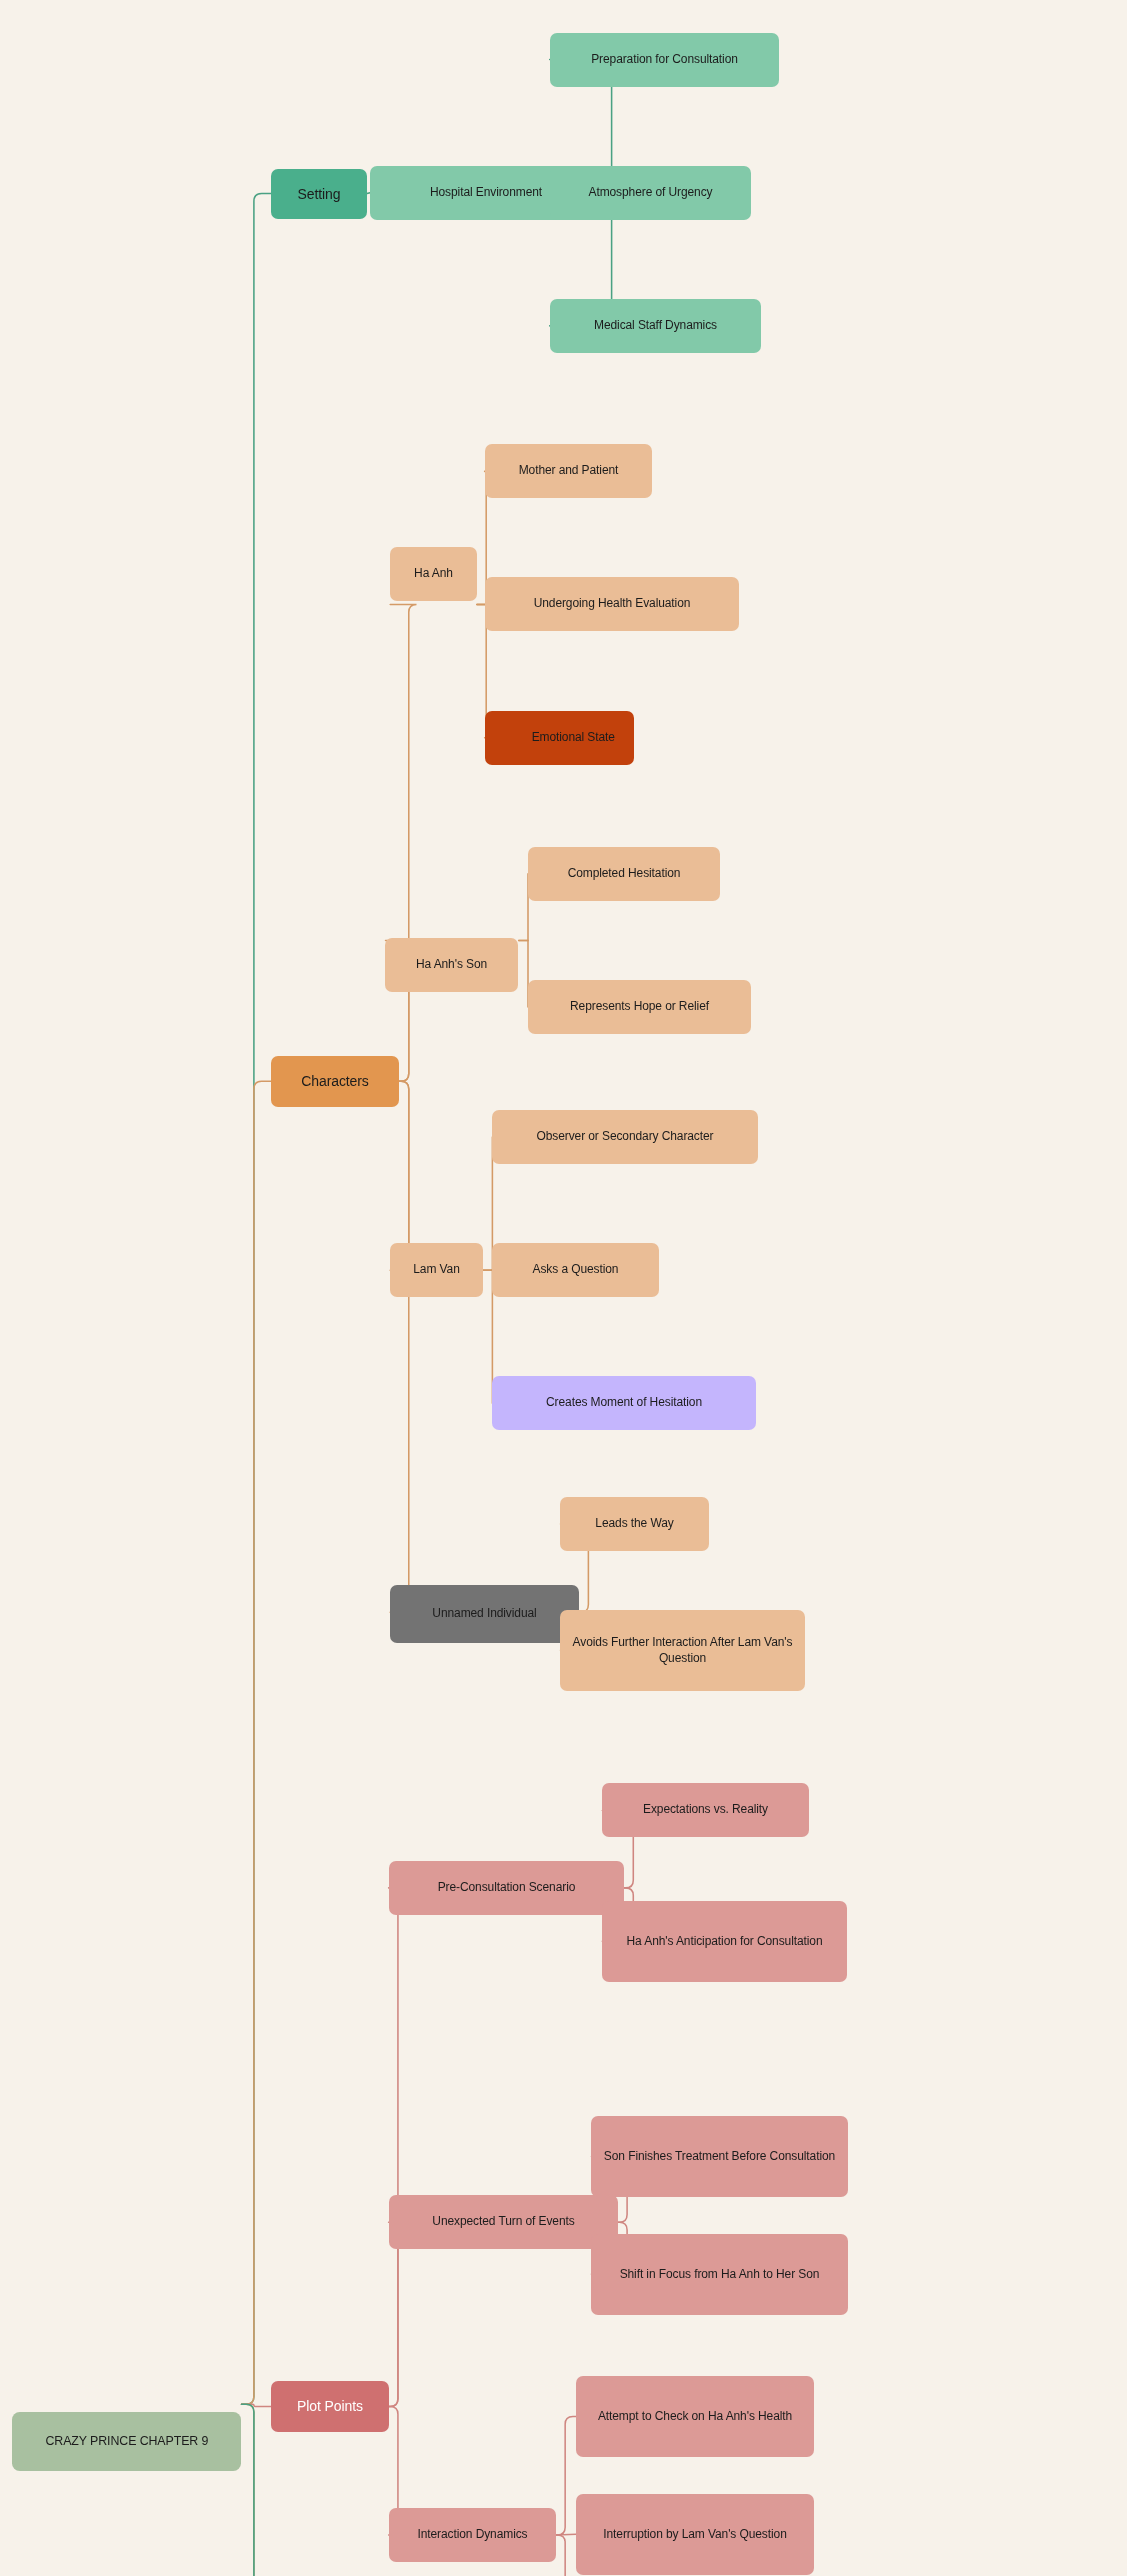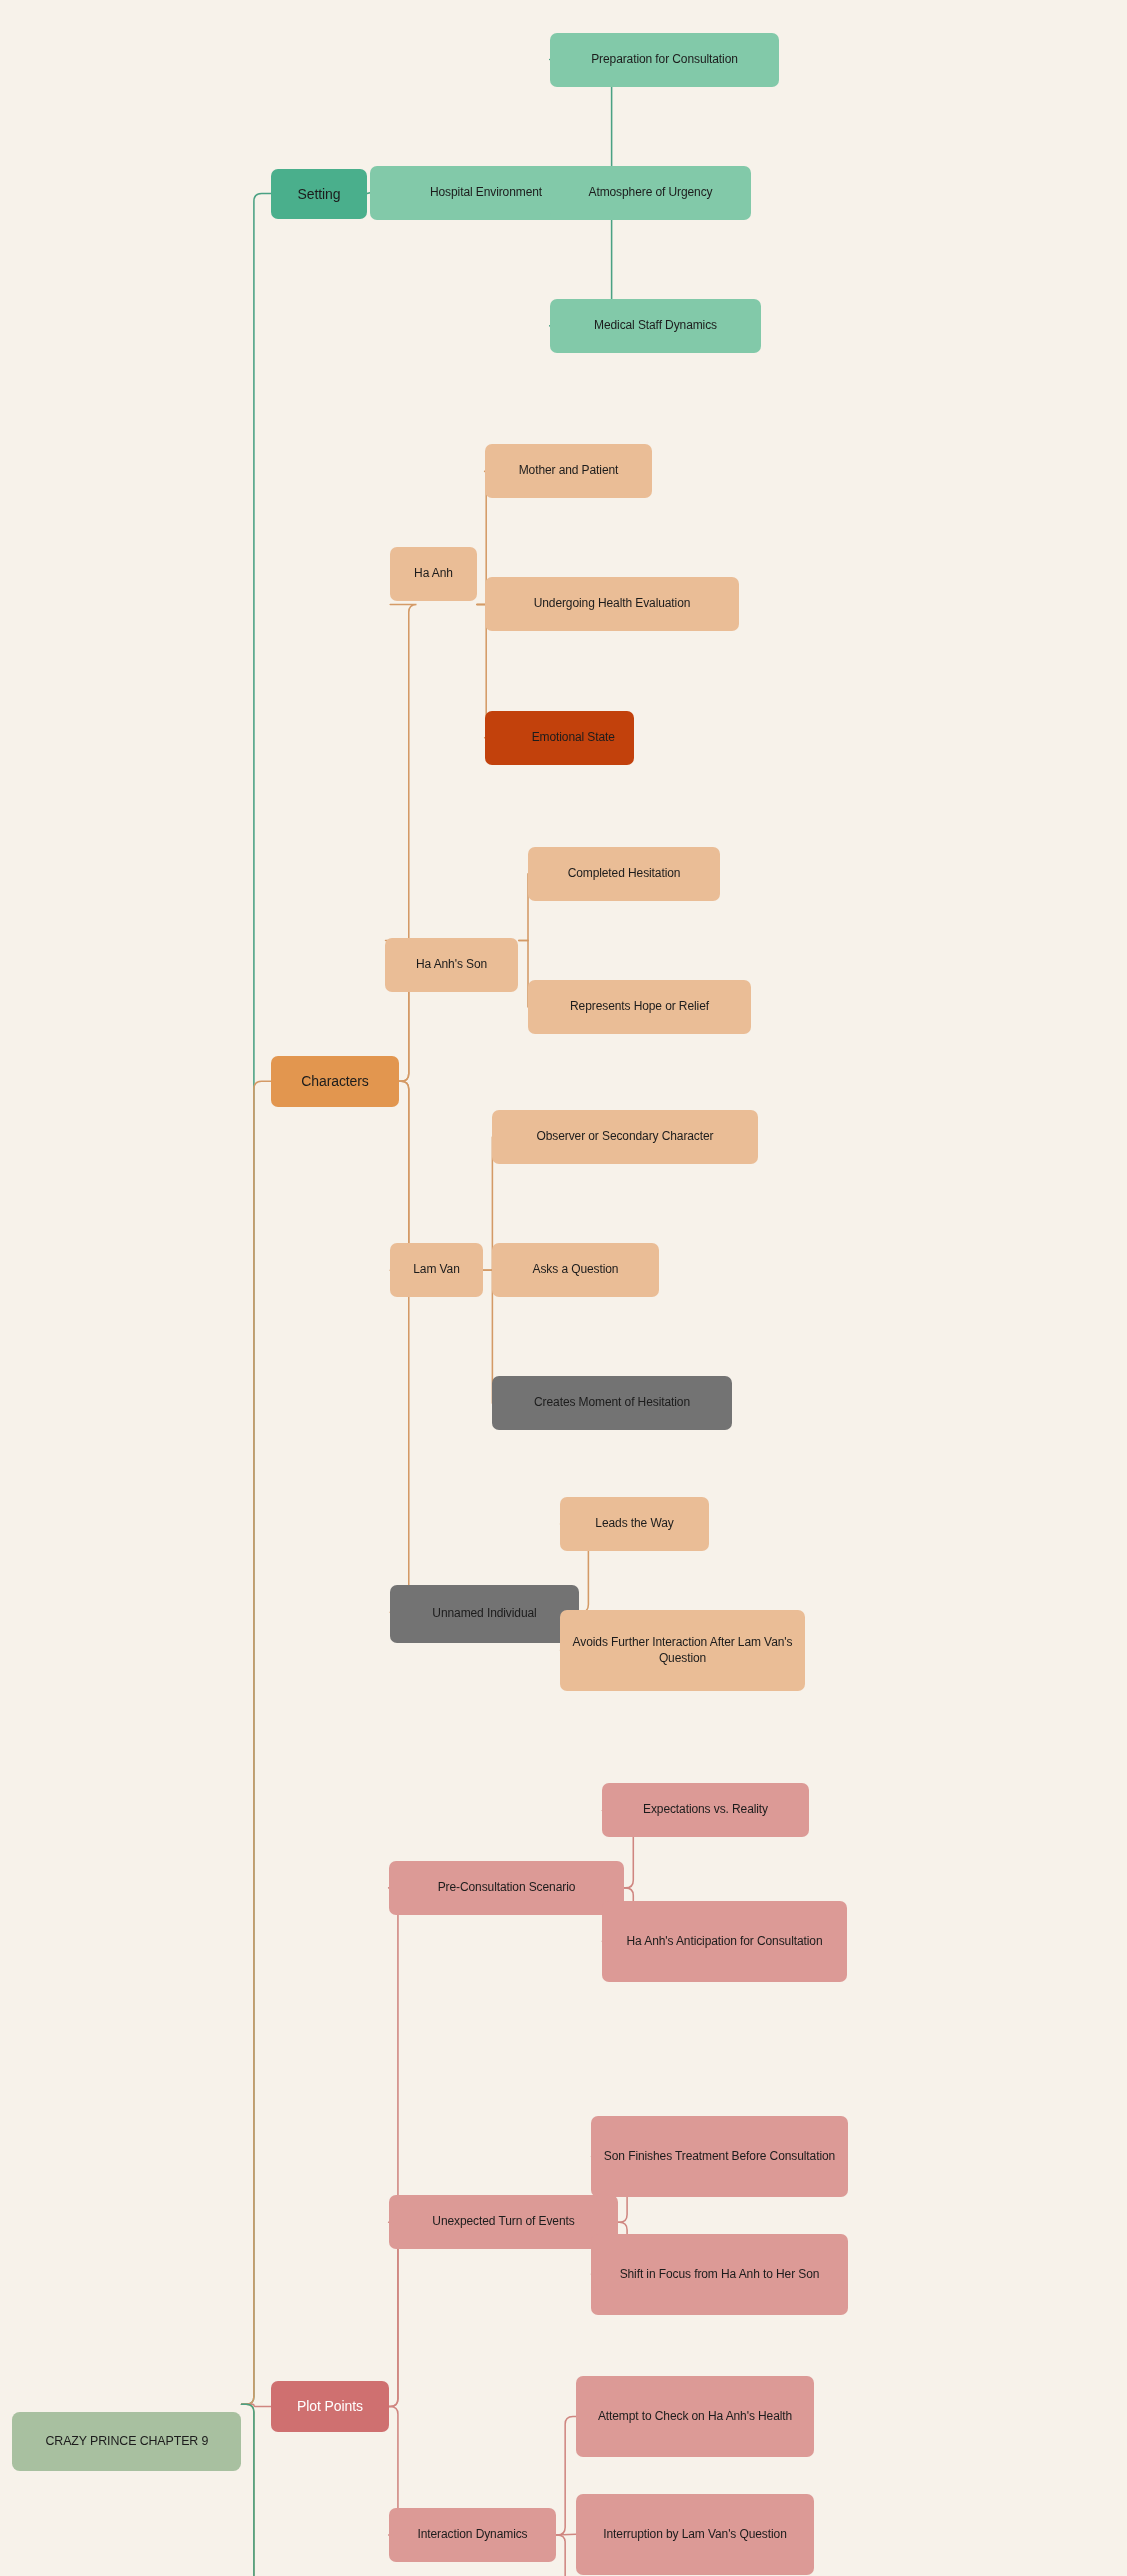--- a/index.html
+++ b/index.html
@@ -123,21 +123,21 @@
       <div class="node node-sub" style="left: 390px; top: 547px; width: 87px; height: 54px; background: rgb(234, 189, 150);">Ha Anh</div>
       <div class="node node-sub" style="left: 485px; top: 444px; width: 167px; height: 54px; background: rgb(234, 189, 150);">Mother and Patient</div>
       <div class="node node-sub" style="left: 485px; top: 577px; width: 254px; height: 54px; background: rgb(234, 189, 150);">Undergoing Health Evaluation</div>
       <div class="node node-sub" style="left: 485px; top: 711px; width: 149px; height: 54px; background: #c2410c; padding-left: 36px;">Emotional State</div>
       <div class="node node-sub" style="left: 385px; top: 938px; width: 133px; height: 54px; background: rgb(234, 189, 150);">Ha Anh's Son</div>
       <div class="node node-sub" style="left: 528px; top: 847px; width: 192px; height: 54px; background: rgb(234, 189, 150);">Completed Hesitation</div>
       <div class="node node-sub" style="left: 528px; top: 980px; width: 223px; height: 54px; background: rgb(234, 189, 150);">Represents Hope or Relief</div>
       <div class="node node-sub" style="left: 390px; top: 1243px; width: 93px; height: 54px; background: rgb(234, 189, 150);">Lam Van</div>
       <div class="node node-sub" style="left: 492px; top: 1110px; width: 266px; height: 54px; background: rgb(234, 189, 150);">Observer or Secondary Character</div>
       <div class="node node-sub" style="left: 492px; top: 1243px; width: 167px; height: 54px; background: rgb(234, 189, 150);">Asks a Question</div>
-      <div class="node node-sub" style="left: 492px; top: 1376px; width: 240px; height: 54px; background: #737373;">Creates Moment of Hesitation</div>
+      <div class="node node-sub" style="left: 492px; top: 1376px; width: 264px; height: 54px; background: #c4b5fd;">Creates Moment of Hesitation</div>
       <div class="node node-sub" style="left: 390px; top: 1585px; width: 189px; height: 58px; background: #737373;">Unnamed Individual</div>
       <div class="node node-sub" style="left: 560px; top: 1497px; width: 149px; height: 54px; background: rgb(234, 189, 150);">Leads the Way</div>
       <div class="node node-sub" style="left: 560px; top: 1610px; width: 245px; height: 81px; background: rgb(234, 189, 150);">Avoids Further Interaction After Lam Van's Question</div>
       <div class="node node-branch light-text" style="left: 271px; top: 2381px; width: 118px; height: 51px; background: rgb(207, 112, 112);">Plot Points</div>
       <div class="node node-sub" style="left: 389px; top: 1861px; width: 235px; height: 54px; background: rgb(220, 154, 150);">Pre-Consultation Scenario</div>
       <div class="node node-sub" style="left: 602px; top: 1783px; width: 207px; height: 54px; background: rgb(220, 154, 150);">Expectations vs. Reality</div>
       <div class="node node-sub" style="left: 602px; top: 1901px; width: 245px; height: 81px; background: rgb(220, 154, 150);">Ha Anh's Anticipation for Consultation</div>
       <div class="node node-sub" style="left: 389px; top: 2195px; width: 229px; height: 54px; background: rgb(220, 154, 150);">Unexpected Turn of Events</div>
       <div class="node node-sub" style="left: 591px; top: 2116px; width: 257px; height: 81px; background: rgb(220, 154, 150);">Son Finishes Treatment Before Consultation</div>
       <div class="node node-sub" style="left: 591px; top: 2234px; width: 257px; height: 81px; background: rgb(220, 154, 150);">Shift in Focus from Ha Anh to Her Son</div>

